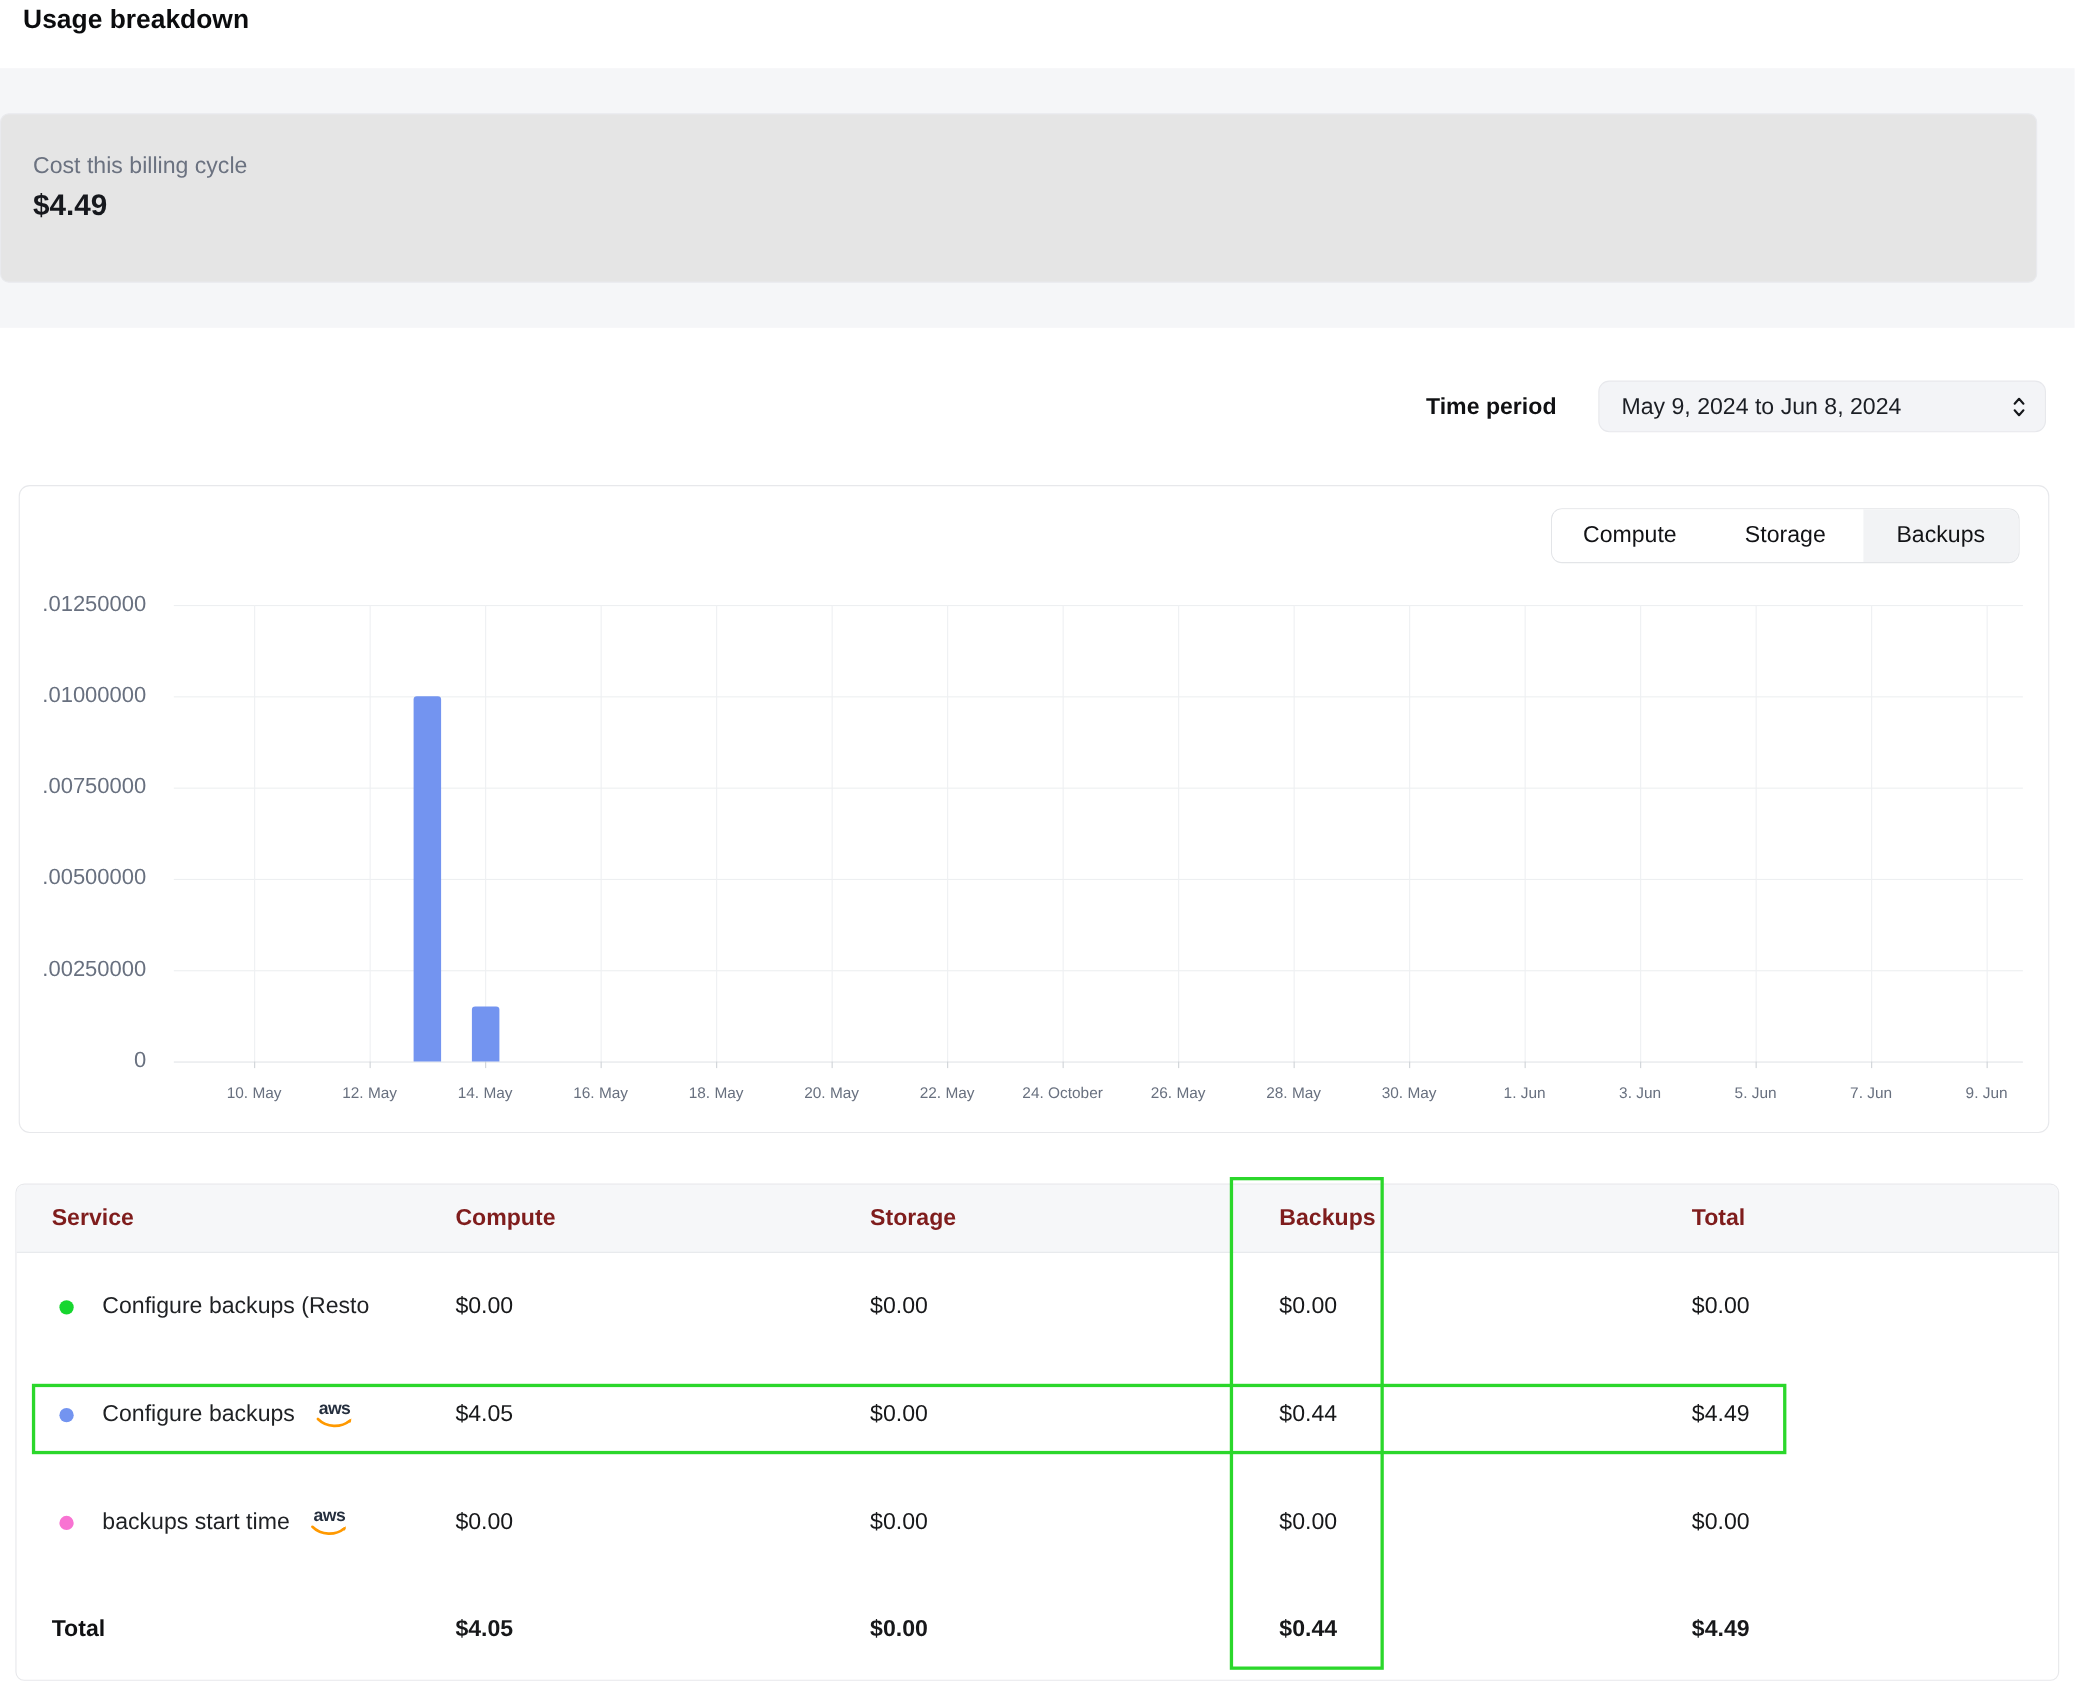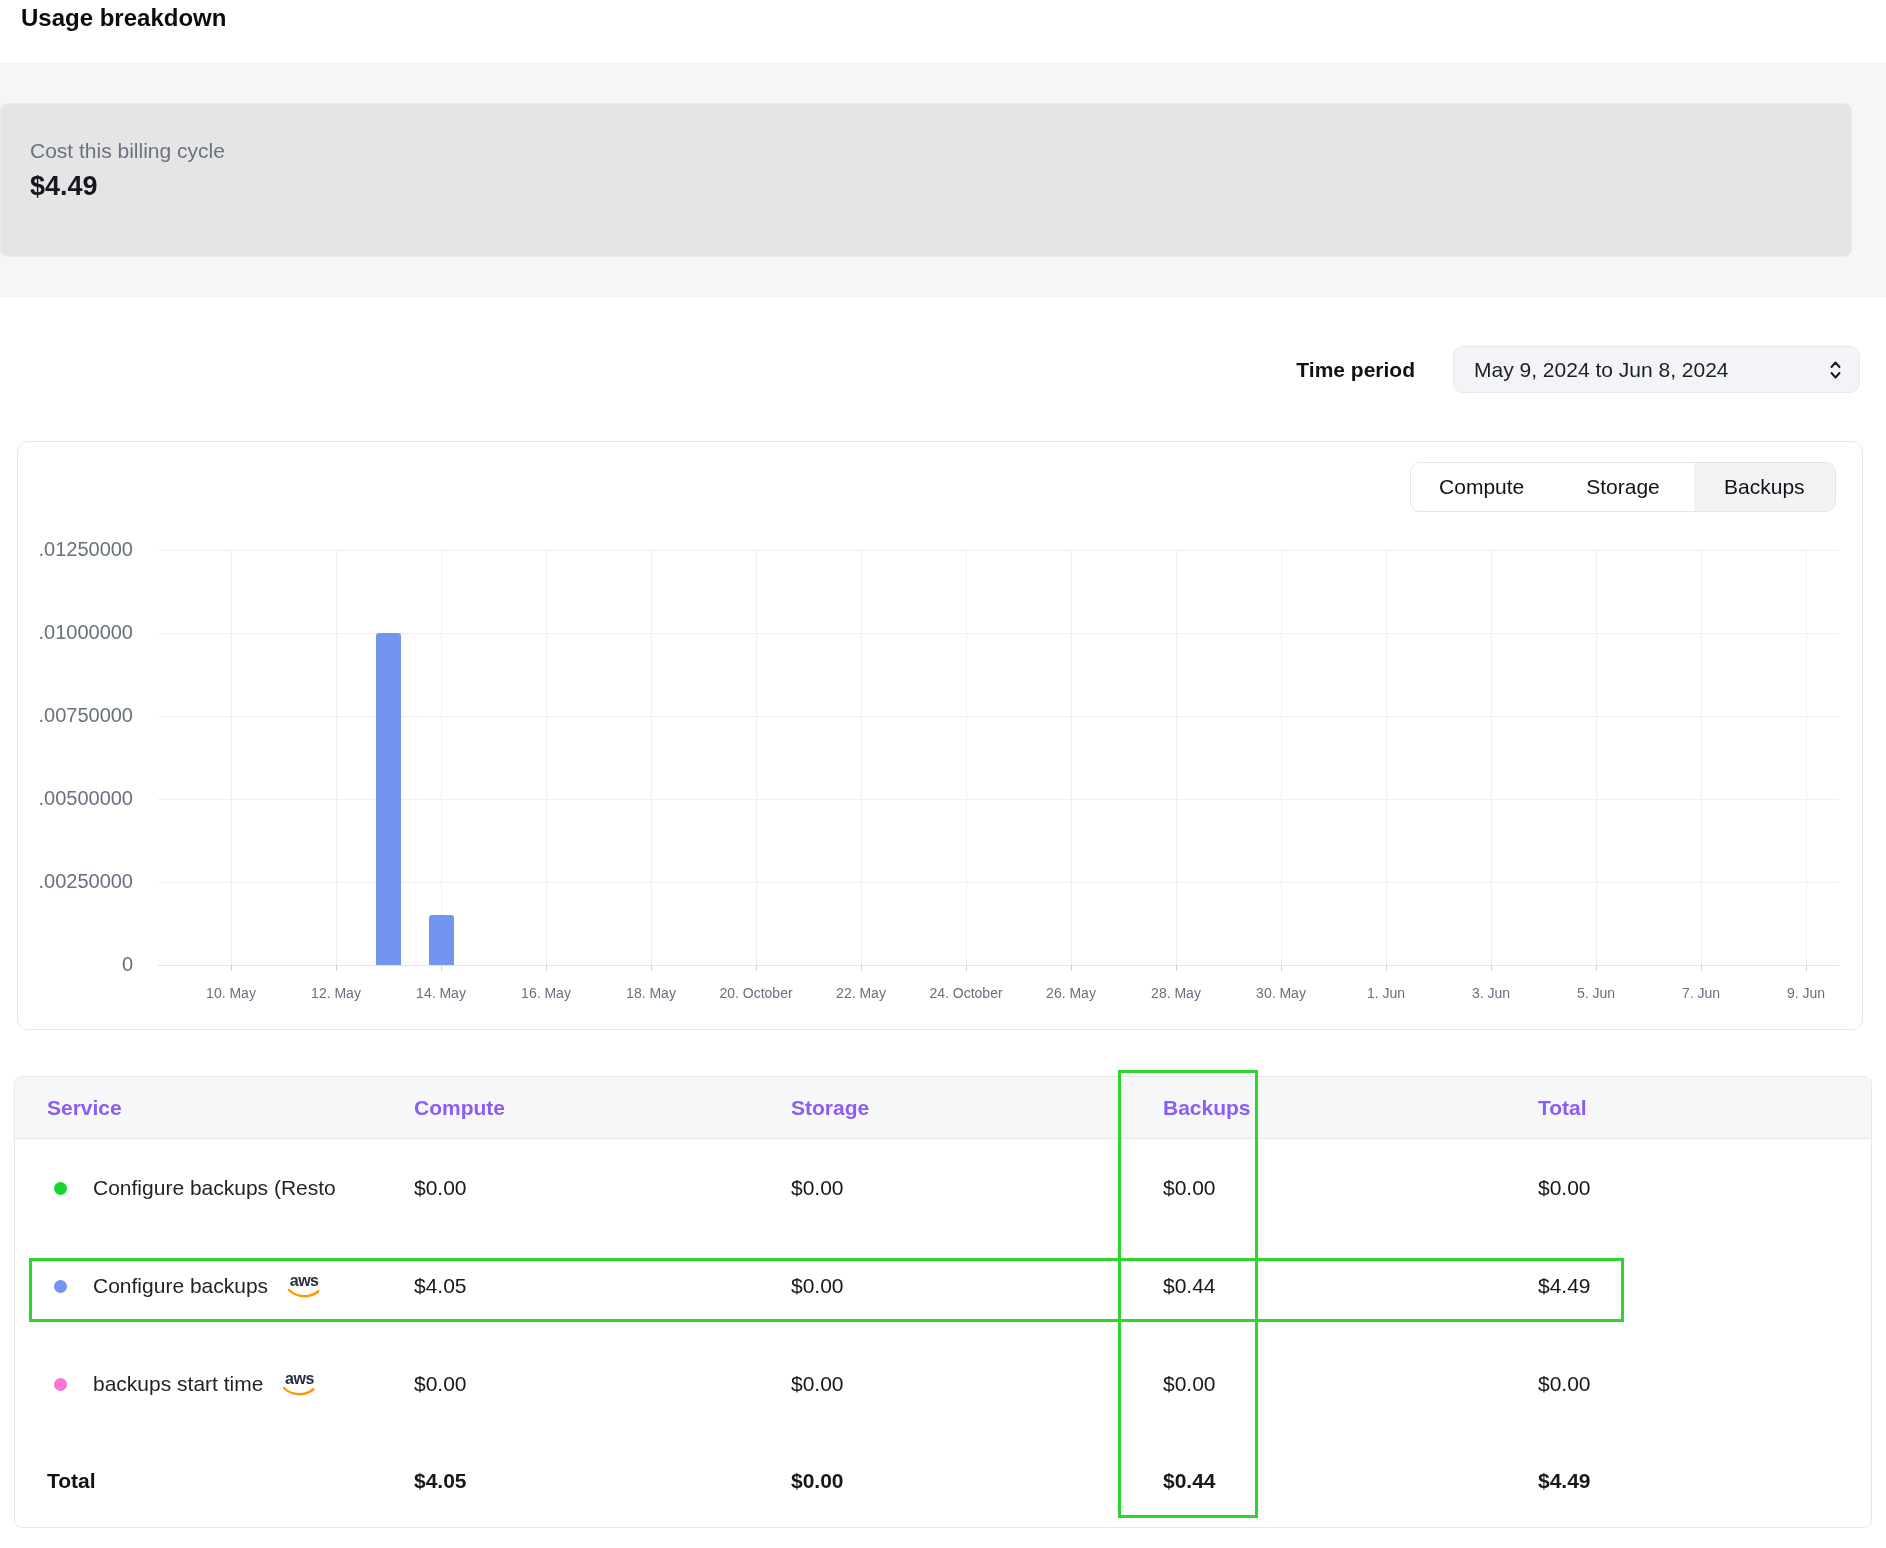--- a/index.html
+++ b/index.html
@@ -40,21 +40,21 @@
   .tick-stub { position:absolute; width:1px; height:6px; background:#cfd3d8; }
   .y-tick-label { position:absolute; width:120px; text-align:right; font-size:20px; color:#68707f; }
   .x-tick-label { position:absolute; width:120px; text-align:center; font-size:14px; color:#68707f; }
   .bar { position:absolute; width:25px; border-radius:3px 3px 0 0; }
 
   
   #usage-table { left:14px; top:1076px; width:1858px; height:452px; background:#fff;
     border:1px solid #e7e8eb; border-radius:8px; overflow:hidden; }
   .t-grid { display:grid; grid-template-columns:399px 377px 372px 375px 1fr; align-items:center; }
   #table-header { height:62px; background:#f6f7f9; border-bottom:1px solid #e7e8eb; }
-  #table-header .th { font-size:21px; font-weight:600; color:#8b5cf6; }
+  #table-header .th { font-size:21px; font-weight:600; color:#7f1d1d; }
   .th-service { padding-left:32px; }
   .t-row { height:98px; }
   .t-row.total-row { height:96px; }
   .cell { font-size:21px; color:#17181a; }
   .total-row .cell, .total-row .service-cell { font-weight:700; }
   .service-cell { padding-left:39px; display:flex; align-items:center; }
   .dot { width:13px; height:13px; border-radius:50%; flex:0 0 13px; margin-right:26px; }
   .service-name { font-size:21px; color:#1f2124; white-space:nowrap; overflow:hidden; max-width:271px; }
   .service-name.wide { max-width:230px; }
   .aws-badge { margin-left:18px; display:inline-flex; flex-direction:column; align-items:center; width:36px; }
@@ -120,21 +120,21 @@
       <div class="tick-stub" style="left: 423px; top: 523px;"></div>
       <div class="x-tick-label" style="left: 363px; top: 543px;">14. May</div>
       <div class="gridline-v" style="left: 528px; top: 108px; height: 415px;"></div>
       <div class="tick-stub" style="left: 528px; top: 523px;"></div>
       <div class="x-tick-label" style="left: 468px; top: 543px;">16. May</div>
       <div class="gridline-v" style="left: 633px; top: 108px; height: 415px;"></div>
       <div class="tick-stub" style="left: 633px; top: 523px;"></div>
       <div class="x-tick-label" style="left: 573px; top: 543px;">18. May</div>
       <div class="gridline-v" style="left: 738px; top: 108px; height: 415px;"></div>
       <div class="tick-stub" style="left: 738px; top: 523px;"></div>
-      <div class="x-tick-label" style="left: 678px; top: 543px;">20. October</div>
+      <div class="x-tick-label" style="left: 678px; top: 543px;">20. May</div>
       <div class="gridline-v" style="left: 843px; top: 108px; height: 415px;"></div>
       <div class="tick-stub" style="left: 843px; top: 523px;"></div>
       <div class="x-tick-label" style="left: 783px; top: 543px;">22. May</div>
       <div class="gridline-v" style="left: 948px; top: 108px; height: 415px;"></div>
       <div class="tick-stub" style="left: 948px; top: 523px;"></div>
       <div class="x-tick-label" style="left: 888px; top: 543px;">24. October</div>
       <div class="gridline-v" style="left: 1053px; top: 108px; height: 415px;"></div>
       <div class="tick-stub" style="left: 1053px; top: 523px;"></div>
       <div class="x-tick-label" style="left: 993px; top: 543px;">26. May</div>
       <div class="gridline-v" style="left: 1158px; top: 108px; height: 415px;"></div>

